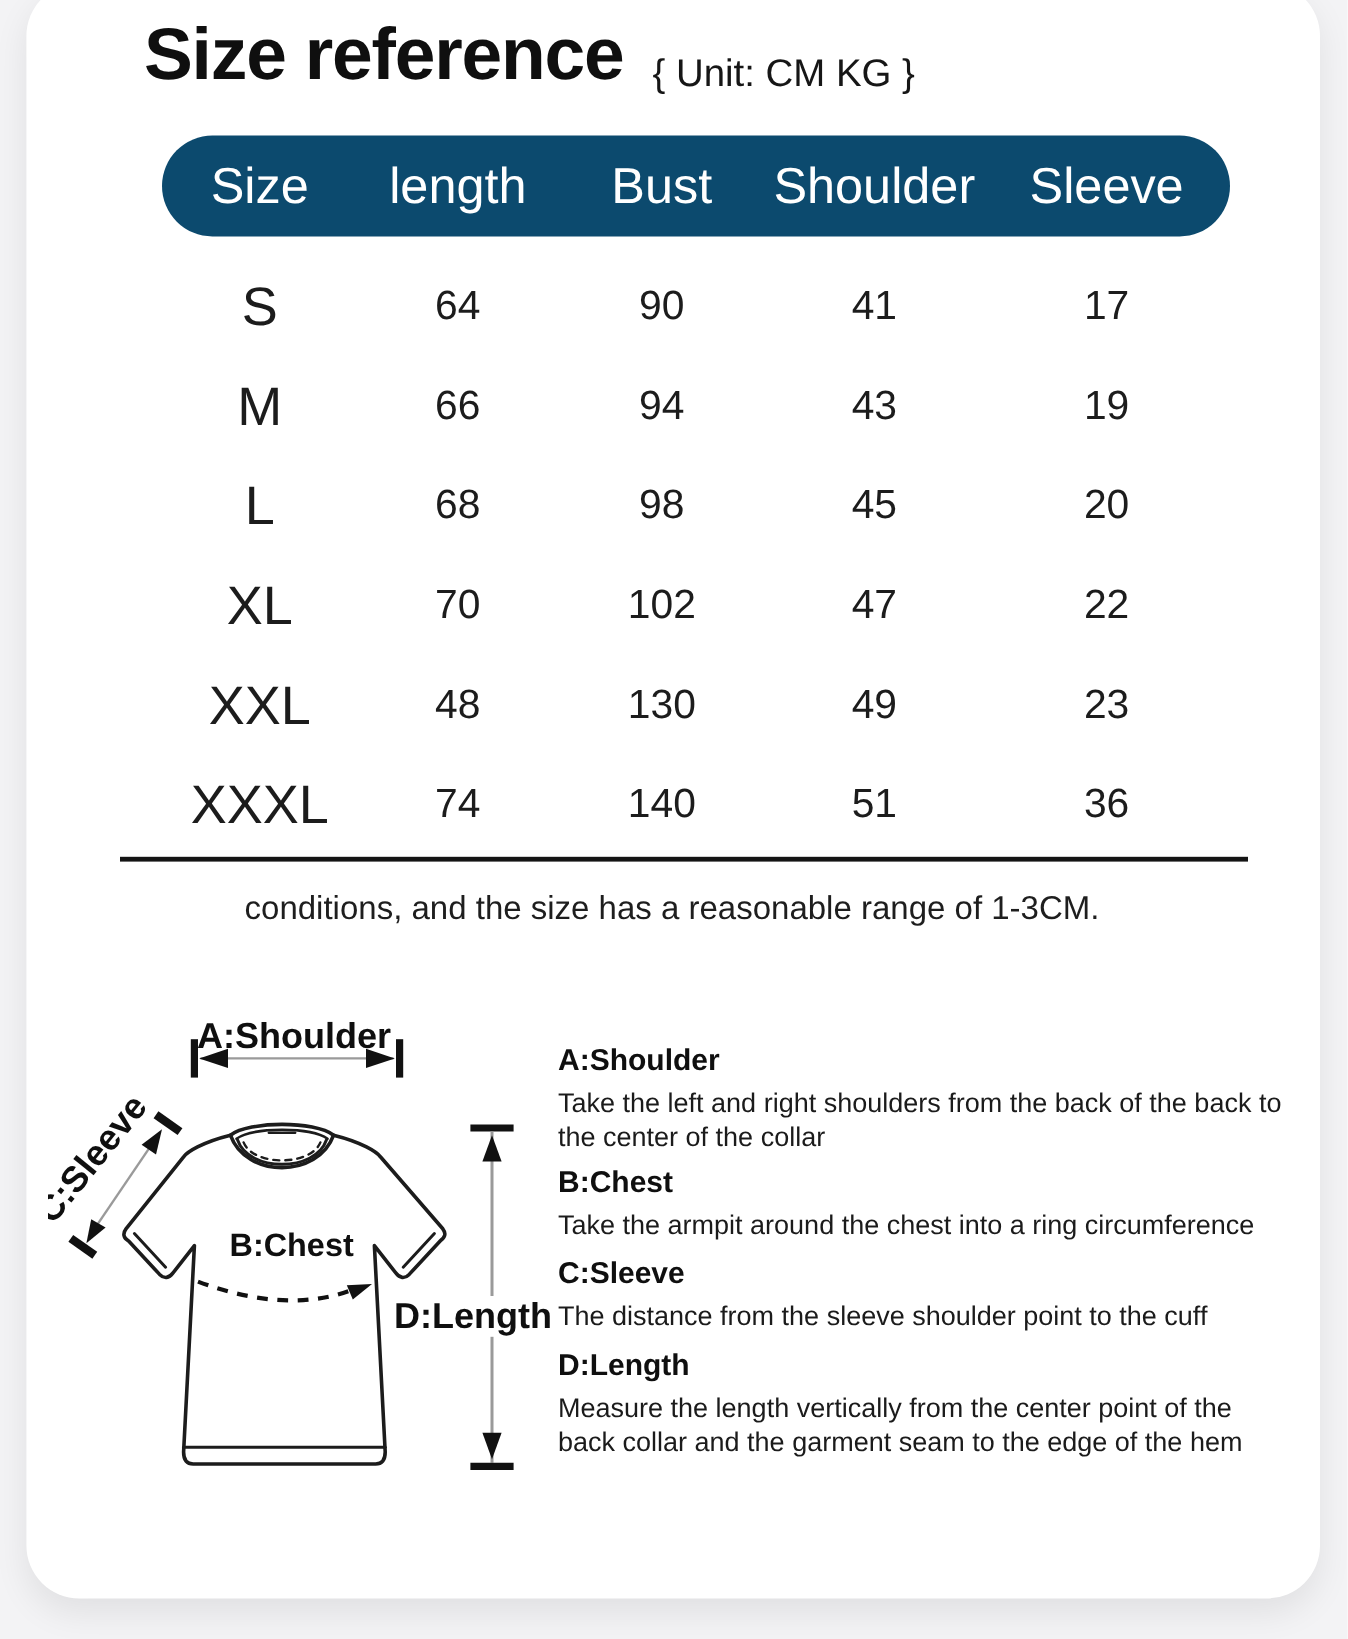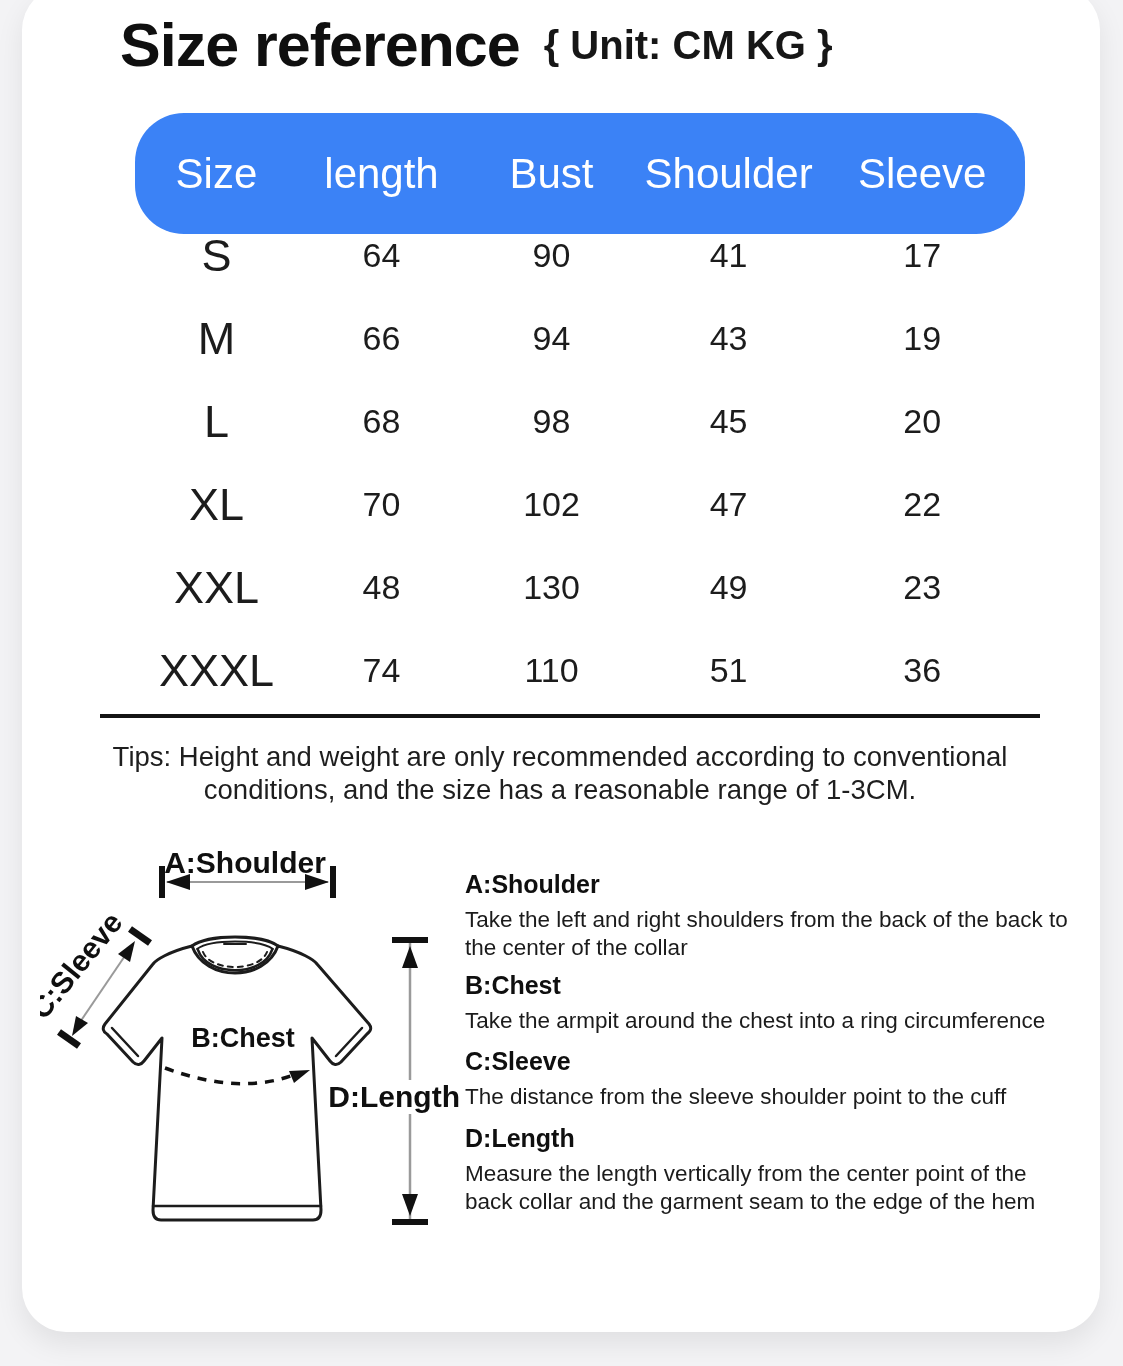--- a/index.html
+++ b/index.html
@@ -13,32 +13,32 @@
   }
   .card {
     position:absolute; left:22px; top:-14px;
     width:1078px; height:1346px;
     background:#ffffff;
     border-radius:44px;
     box-shadow:0 12px 28px rgba(0,0,0,0.08);
   }
   .title-wrap {
     position:absolute; left:120px; top:10px;
-    display:flex; align-items:center; white-space:nowrap;
+    display:flex; align-items:flex-end; white-space:nowrap;
   }
   .title {
     font-size:61px; font-weight:bold; color:#0f0f0f; letter-spacing:-1px;
   }
   .unit {
-    font-size:40px; font-weight:700; color:#161616; margin-left:24px;
+    font-size:32px; font-weight:400; color:#161616; margin-left:24px;
   }
   .header-bar {
     position:absolute; left:135px; top:113px;
-    width:890px; height:121px;
-    background:#3b82f6; border-radius:49px;
+    width:890px; height:84px;
+    background:#0c4a6e; border-radius:49px;
     display:grid;
     grid-template-columns:18.3% 18.8% 19.4% 20.4% 23.1%;
     align-items:center;
   }
   .header-bar .col {
     color:#ffffff; font-size:42px; font-weight:400; text-align:center;
   }
   .rows {
     position:absolute; left:135px; top:214px; width:890px;
   }
@@ -116,30 +116,29 @@
   <div class="trow">
     <span class="cell size">XXL</span>
     <span class="cell">48</span>
     <span class="cell">130</span>
     <span class="cell">49</span>
     <span class="cell">23</span>
   </div>
   <div class="trow">
     <span class="cell size">XXXL</span>
     <span class="cell">74</span>
-    <span class="cell">110</span>
+    <span class="cell">140</span>
     <span class="cell">51</span>
     <span class="cell">36</span>
   </div>
 </div>
 
 <div class="divider"></div>
 
 <div class="tips">
-  <div>Tips: Height and weight are only recommended according to conventional</div>
   <div>conditions, and the size has a reasonable range of 1-3CM.</div>
 </div>
 
 <svg class="diagram-svg" width="430" height="420" viewBox="0 0 430 420">
 
   <text x="205" y="33" text-anchor="middle" font-size="30" font-weight="bold">A:Shoulder</text>
   <line x1="122" y1="26" x2="122" y2="58" stroke="#111" stroke-width="6"></line>
   <line x1="293" y1="26" x2="293" y2="58" stroke="#111" stroke-width="6"></line>
   <line x1="127" y1="42" x2="288" y2="42" stroke="#9a9a9a" stroke-width="2"></line>
   <polygon points="126,42 150,34 150,50" fill="#111"></polygon>

